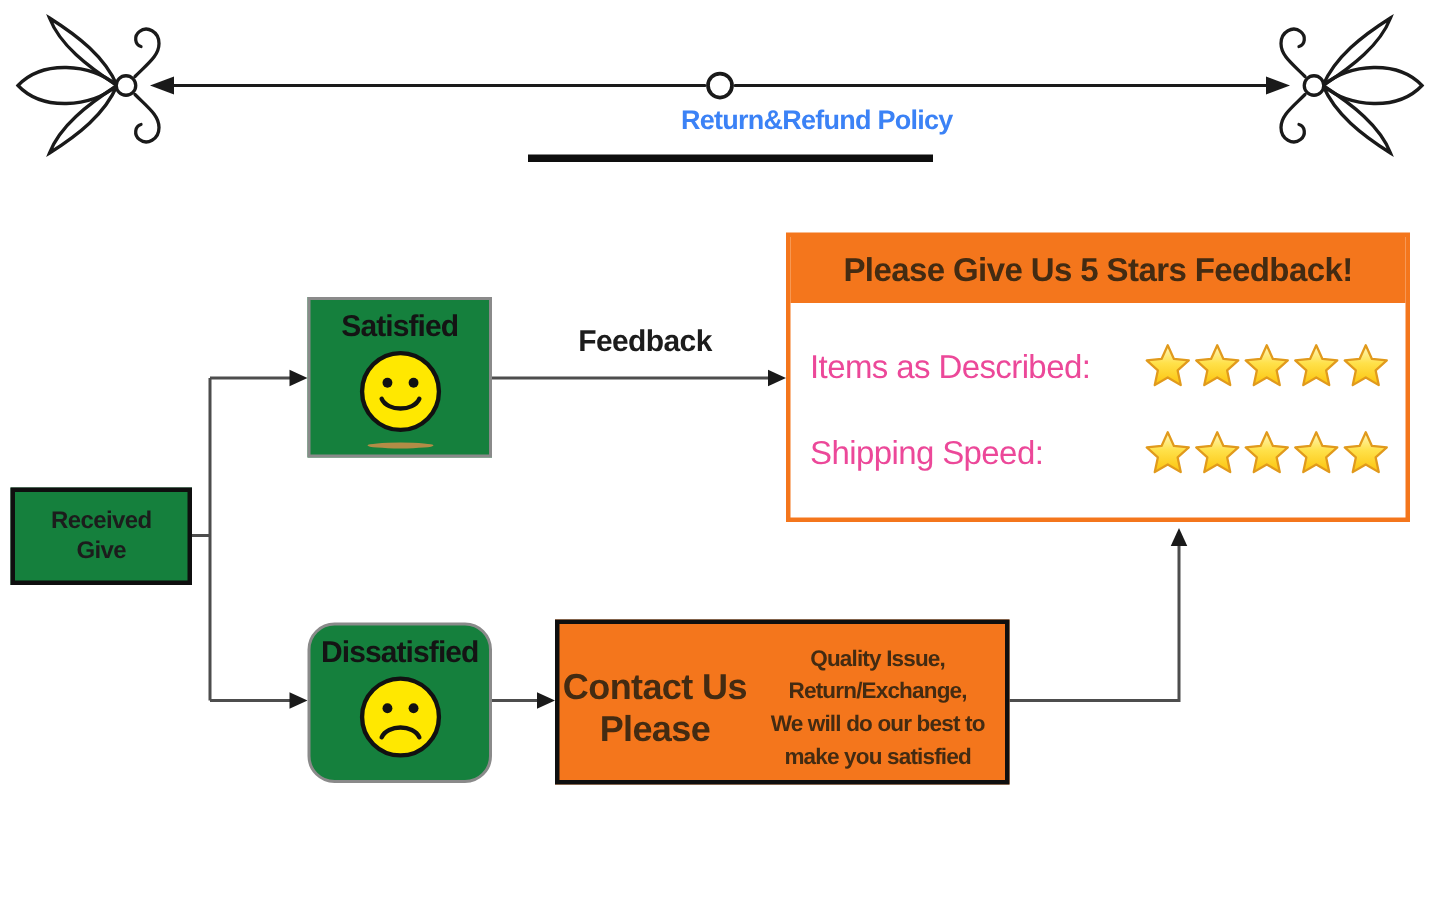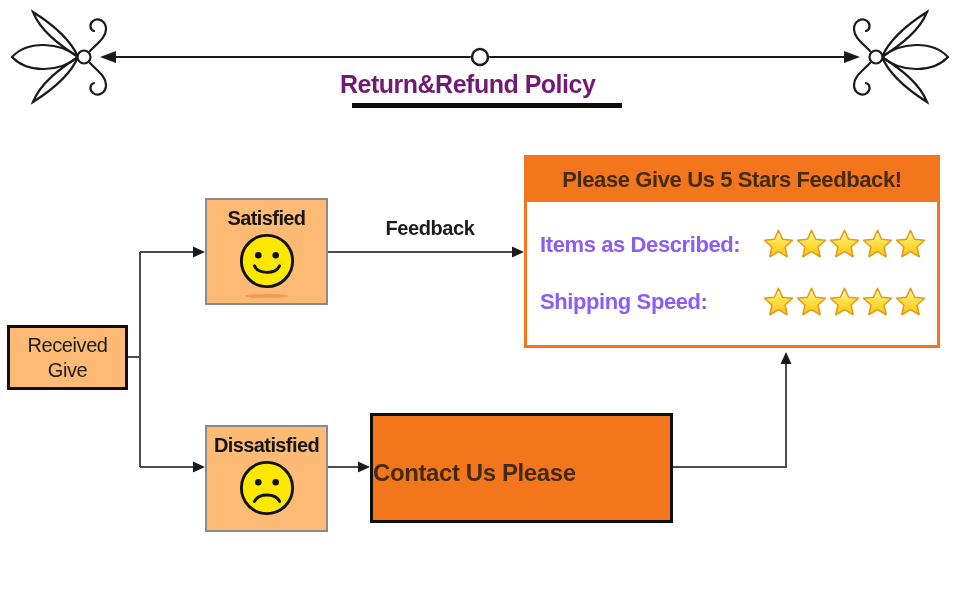--- a/index.html
+++ b/index.html
@@ -8,36 +8,36 @@
     position:relative; width:960px; height:600px; margin:0 auto;
     background:#ffffff; overflow:hidden;
     font-family:"Liberation Sans", sans-serif;
     color:#222;
   }
   .abs { position:absolute; }
 
   
   .banner-svg { left:0; top:0; width:960px; height:125px; }
   .page-title {
-    left:340px; top:70px; width:295px; text-align:left;
-    font-size:25px; font-weight:bold; color:#701a75; letter-spacing:-0.5px;
+    left:340px; top:70px; width:295px; text-align:right;
+    font-size:18px; font-weight:bold; color:#3b82f6; letter-spacing:-0.5px;
   }
   .title-underline { left:352px; top:103px; width:270px; height:5px; background:#0e0e0e; }
 
   
-  .box { background:#fdba74; display:flex; flex-direction:column; align-items:center; }
+  .box { background:#15803d; display:flex; flex-direction:column; align-items:center; }
   .received-box {
     left:7px; top:325px; width:121px; height:65px;
     border:3px solid #0f0f0f; justify-content:center;
-    font-size:20px; font-weight:normal; line-height:1.25; text-align:center;
+    font-size:16px; font-weight:bold; line-height:1.25; text-align:center;
     letter-spacing:-0.4px; color:#1c1c1c;
   }
   .mood-box { width:123px; height:107px; border:2px solid #8a8a8a; padding-top:7px; }
   .satisfied-box   { left:205px; top:198px; }
-  .dissatisfied-box{ left:205px; top:425px; }
+  .dissatisfied-box{ left:205px; top:415px;border-radius:18px; }
   .mood-label { font-size:20px; font-weight:bold; color:#141414; letter-spacing:-0.6px; }
   .face-wrap { margin-top:2px; position:relative; }
   .face-shadow {
     position:absolute; left:50%; bottom:-4px; transform:translateX(-50%);
     width:44px; height:4px; border-radius:50%; background:#e8904a; opacity:.75;
   }
 
   .confirmed-label {
     left:345px; top:217px; width:170px; text-align:center;
     font-size:20px; font-weight:bold; color:#1c1c1c; letter-spacing:-0.4px;
@@ -49,21 +49,21 @@
     border:3px solid var(--orange); background:#fff;
     display:flex; flex-direction:column;
   }
   .feedback-header {
     height:44px; background:var(--orange); color:var(--onOrange);
     display:flex; align-items:center; justify-content:center;
     font-size:22px; font-weight:bold; letter-spacing:-0.4px;
   }
   .feedback-body { flex:1; display:flex; flex-direction:column; justify-content:space-evenly; padding:2px 0; }
   .feedback-row { display:flex; align-items:center; justify-content:space-between; padding:0 10px 0 13px; }
-  .feedback-row .row-label { font-size:22px; font-weight:bold; color:#8b5cf6; letter-spacing:-0.4px; }
+  .feedback-row .row-label { font-size:22px; font-weight:normal; color:#ec4899; letter-spacing:-0.4px; }
   .stars { display:flex; align-items:center; }
   .stars svg { width:33px; height:33px; display:block; }
 
   
   .contact-box {
     left:370px; top:413px; width:303px; height:110px;
     background:var(--orange); border:3px solid #0f0f0f;
     display:flex; flex-direction:row; align-items:center;
     color:var(--onOrange); text-align:center;
   }
@@ -204,20 +204,24 @@
     <svg viewBox="0 0 24 24">
       <path d="M12 1.6 L15 8.2 L22.2 8.95 L16.8 13.8 L18.3 20.9 L12 17.2 L5.7 20.9 L7.2 13.8 L1.8 8.95 L9 8.2 Z" fill="url(#starGrad)" stroke="#e19a1c" stroke-width="1.1" stroke-linejoin="round"></path>
     </svg>
   </span>
       </div>
     </div>
   </div>
 
   <div class="abs contact-box">
     <div class="contact-title">Contact Us Please</div>
+    <div class="contact-sub">
+      <div>Quality Issue, Return/Exchange,</div>
+      <div>We will do our best to make you satisfied</div>
+    </div>
   </div>
 
   <svg width="0" height="0" style="position:absolute" aria-hidden="true">
     <defs>
       <linearGradient id="starGrad" x1="0" y1="0" x2="0" y2="1">
         <stop offset="0" stop-color="#fff8c0"></stop>
         <stop offset="0.45" stop-color="#ffe14a"></stop>
         <stop offset="1" stop-color="#fcc40d"></stop>
       </linearGradient>
     </defs>

